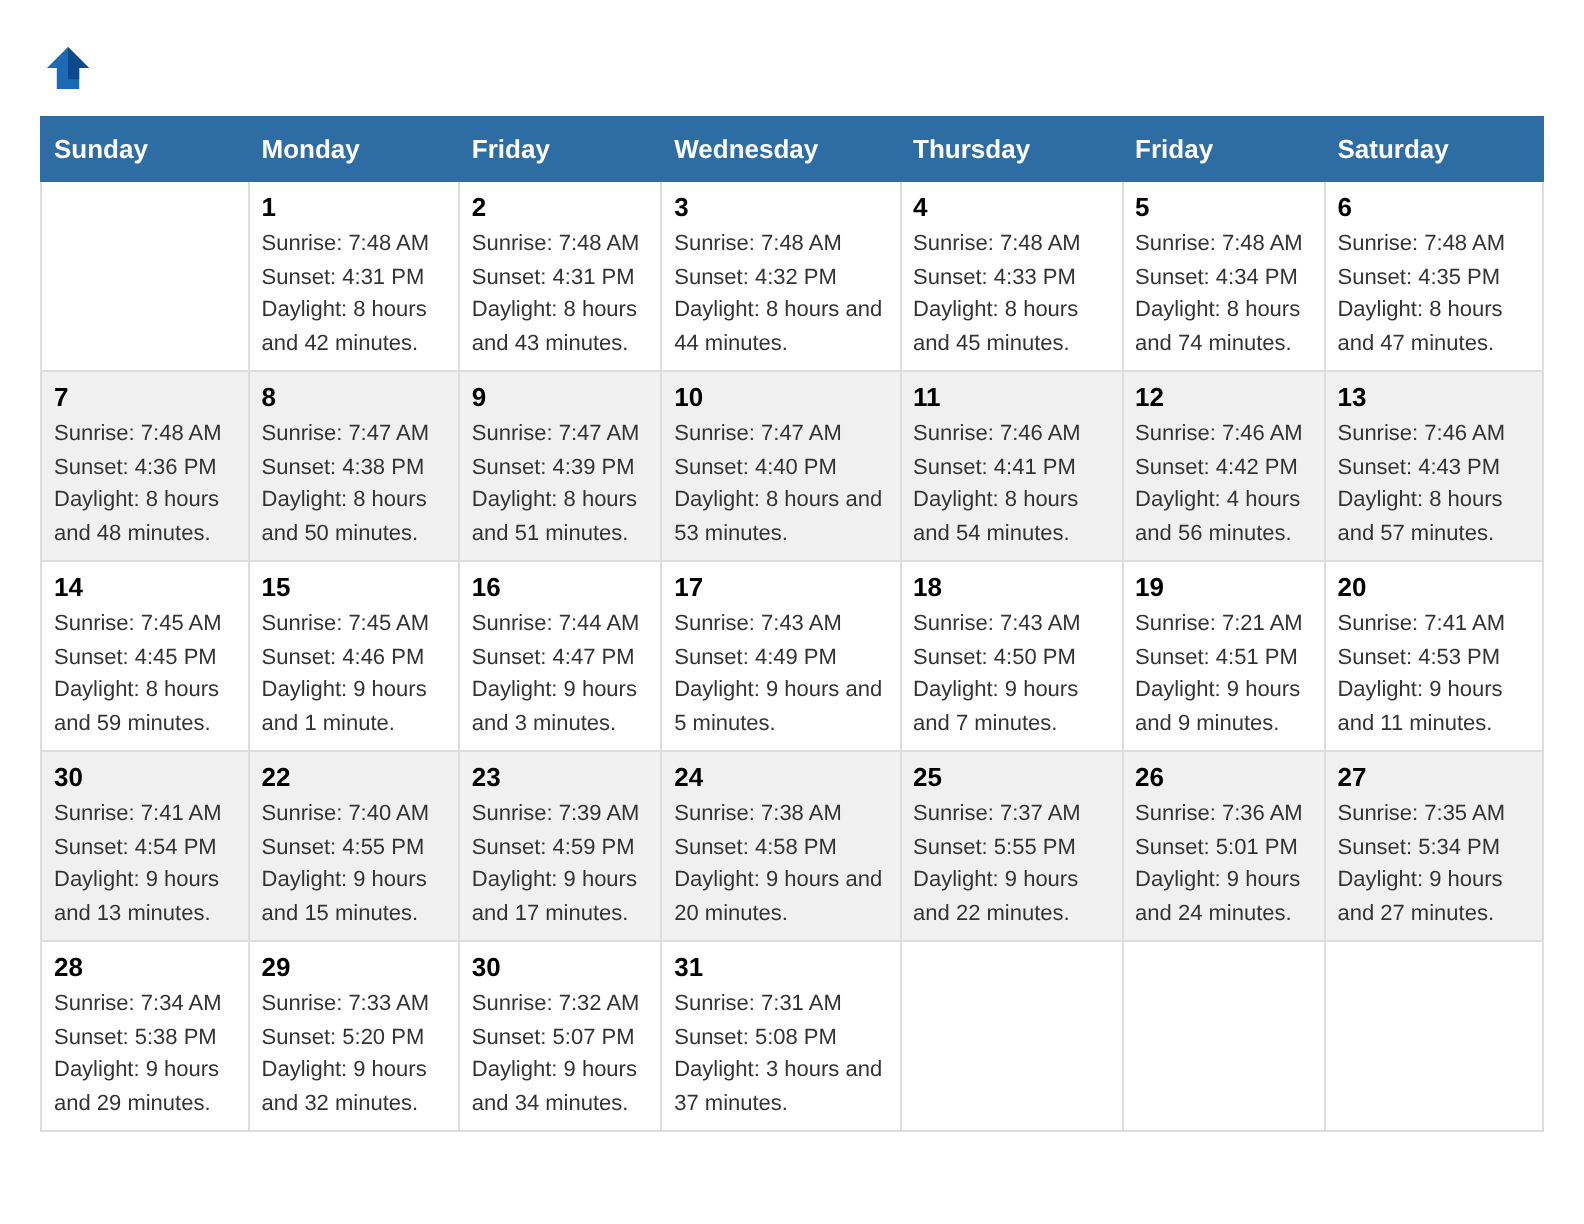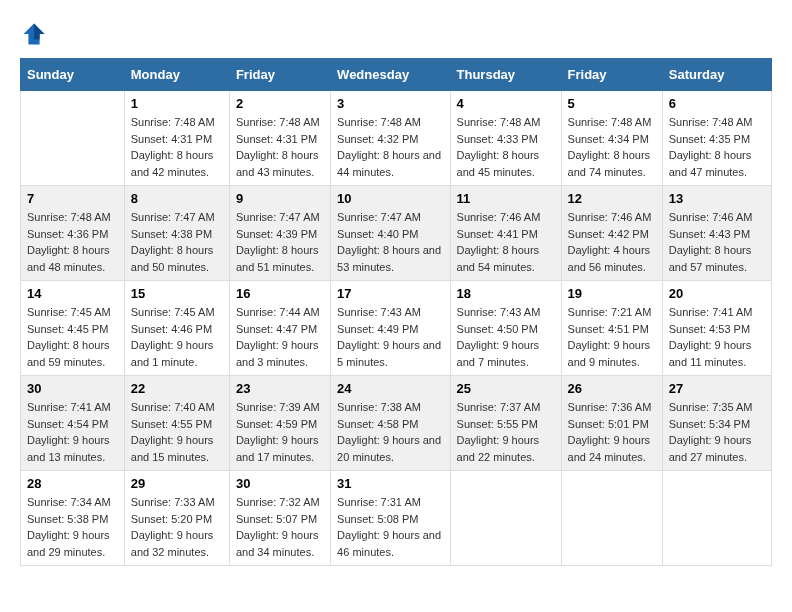--- a/index.html
+++ b/index.html
@@ -308,20 +308,20 @@
         <td>
           <div class="date-num">30</div>
           <div class="cell-line">Sunrise: 7:32 AM</div>
           <div class="cell-line">Sunset: 5:07 PM</div>
           <div class="cell-line">Daylight: 9 hours and 34 minutes.</div>
         </td>
         <td>
           <div class="date-num">31</div>
           <div class="cell-line">Sunrise: 7:31 AM</div>
           <div class="cell-line">Sunset: 5:08 PM</div>
-          <div class="cell-line">Daylight: 9 hours and 46 minutes.</div>
+          <div class="cell-line">Daylight: 3 hours and 37 minutes.</div>
         </td>
         <td></td>
         <td></td>
         <td></td>
       </tr>
     </tbody>
 </table>
 
 </body></html>

